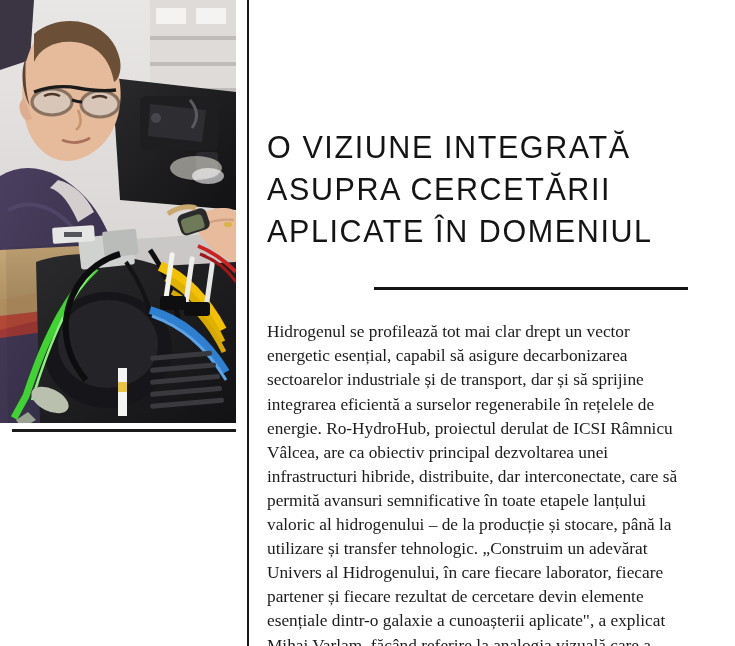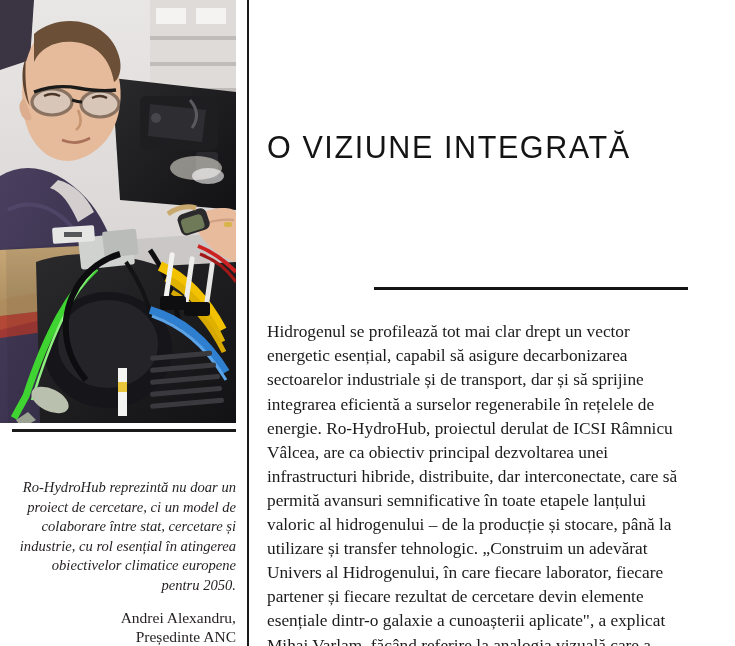--- a/index.html
+++ b/index.html
@@ -271,34 +271,31 @@
 
         <rect x="118" y="368" width="9" height="48" fill="#f4f4f2"></rect>
         <rect x="118" y="382" width="9" height="10" fill="#e8c53a"></rect>
 
         <rect x="0" y="0" width="236" height="423" fill="none"></rect>
       </svg>
     </div>
 
     <div class="photo-rule"></div>
 
-    <div class="caption">Ro-HydroHub reprezintă nu doar un proiect de cercetare, ci un model de colaborare între stat, cercetare și industrie, cu rol esențial în atingerea obiectivelor climatice europene pentru 2050.</div>
-
-    <div class="attribution">
-      <span class="line">Andrei Alexandru,</span>
-      <span class="line">Președinte ANC</span>
-    </div>
+
   </div>
 
   <div class="v-divider"></div>
 
   <div class="right-col">
 
     <h1 class="headline">
       <span class="hl-line">O VIZIUNE INTEGRATĂ</span>
+      <span class="hl-line">ASUPRA CERCETĂRII</span>
+      <span class="hl-line">APLICATE ÎN DOMENIUL</span>
     </h1>
 
     <div class="head-rule"></div>
 
     <p class="body-copy"><span>Hidrogenul se profilează tot mai clar drept un vector energetic esențial, capabil să asigure decarbonizarea sectoarelor industriale și de transport, dar și să sprijine integrarea eficientă a surselor regenerabile în rețelele de energie. Ro-HydroHub, proiectul derulat de ICSI Râmnicu Vâlcea, are ca obiectiv principal dezvoltarea unei infrastructuri hibride, distribuite, dar interconectate, care să permită avansuri semnificative în toate etapele lanțului valoric al hidrogenului – de la producție și stocare, până la utilizare și transfer tehnologic. </span><span class="q">„Construim un adevărat Univers al Hidrogenului, în care fiecare laborator, fiecare partener și fiecare rezultat de cercetare devin elemente esențiale dintr-o galaxie a cunoașterii aplicate"</span><span>, a explicat Mihai Varlam, făcând referire la analogia vizuală care a inspirat și prezentarea oficială a proiectului.</span></p>
 
   </div>
 
 </div>
 

